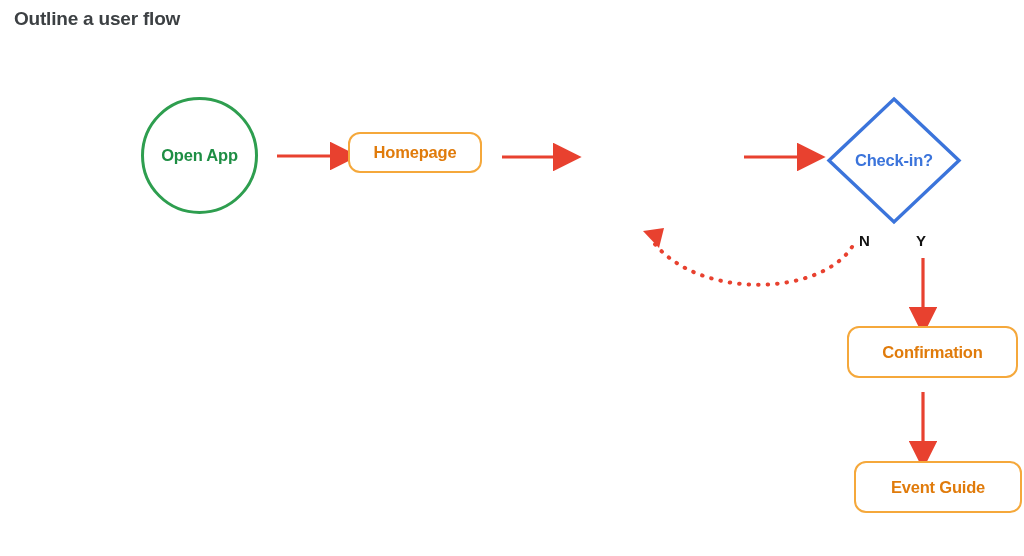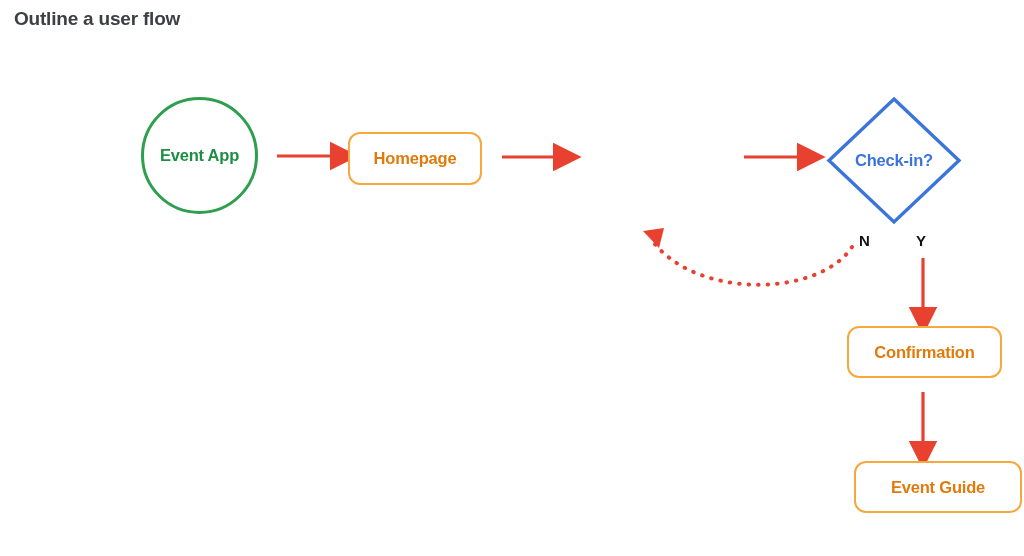--- a/index.html
+++ b/index.html
@@ -154,36 +154,36 @@
     <g>
       <line x1="923" y1="258" x2="923" y2="310" stroke="#e8412f" stroke-width="3.2" marker-end="url(#arrowDown)"></line>
     </g>
 
     <g>
       <line x1="923" y1="392" x2="923" y2="444" stroke="#e8412f" stroke-width="3.2" marker-end="url(#arrowDown)"></line>
     </g>
   </svg>
 
   <div class="node-circle" style="left:141px; top:97px; width:117px; height:117px;">
-    <span class="node-label">Event App</span>
+    <span class="node-label">Open App</span>
   </div>
 
-  <div class="node-box" style="left:348px; top:132px; width:134px; height:53px;">
+  <div class="node-box" style="left:348px; top:132px; width:134px; height:41px;">
     <span class="node-label">Homepage</span>
   </div>
 
 
   <div class="node-diamond" style="left:826px; top:96px; width:136px; height:129px;">
     <svg width="136" height="129" viewBox="0 0 136 129" xmlns="http://www.w3.org/2000/svg">
       <polygon points="68,3 133,64.5 68,126 3,64.5" fill="#ffffff" stroke="#3b74db" stroke-width="3.4" stroke-linejoin="miter"></polygon>
     </svg>
     <span class="node-label">Check-in?</span>
   </div>
 
-  <div class="node-box" style="left:847px; top:326px; width:155px; height:52px;">
+  <div class="node-box" style="left:847px; top:326px; width:171px; height:52px;">
     <span class="node-label">Confirmation</span>
   </div>
 
   <div class="node-box" style="left:854px; top:461px; width:168px; height:52px;">
     <span class="node-label">Event Guide</span>
   </div>
 
   <span class="edge-label" style="left:859px; top:232px;">N</span>
 
   <span class="edge-label" style="left:916px; top:232px;">Y</span>

